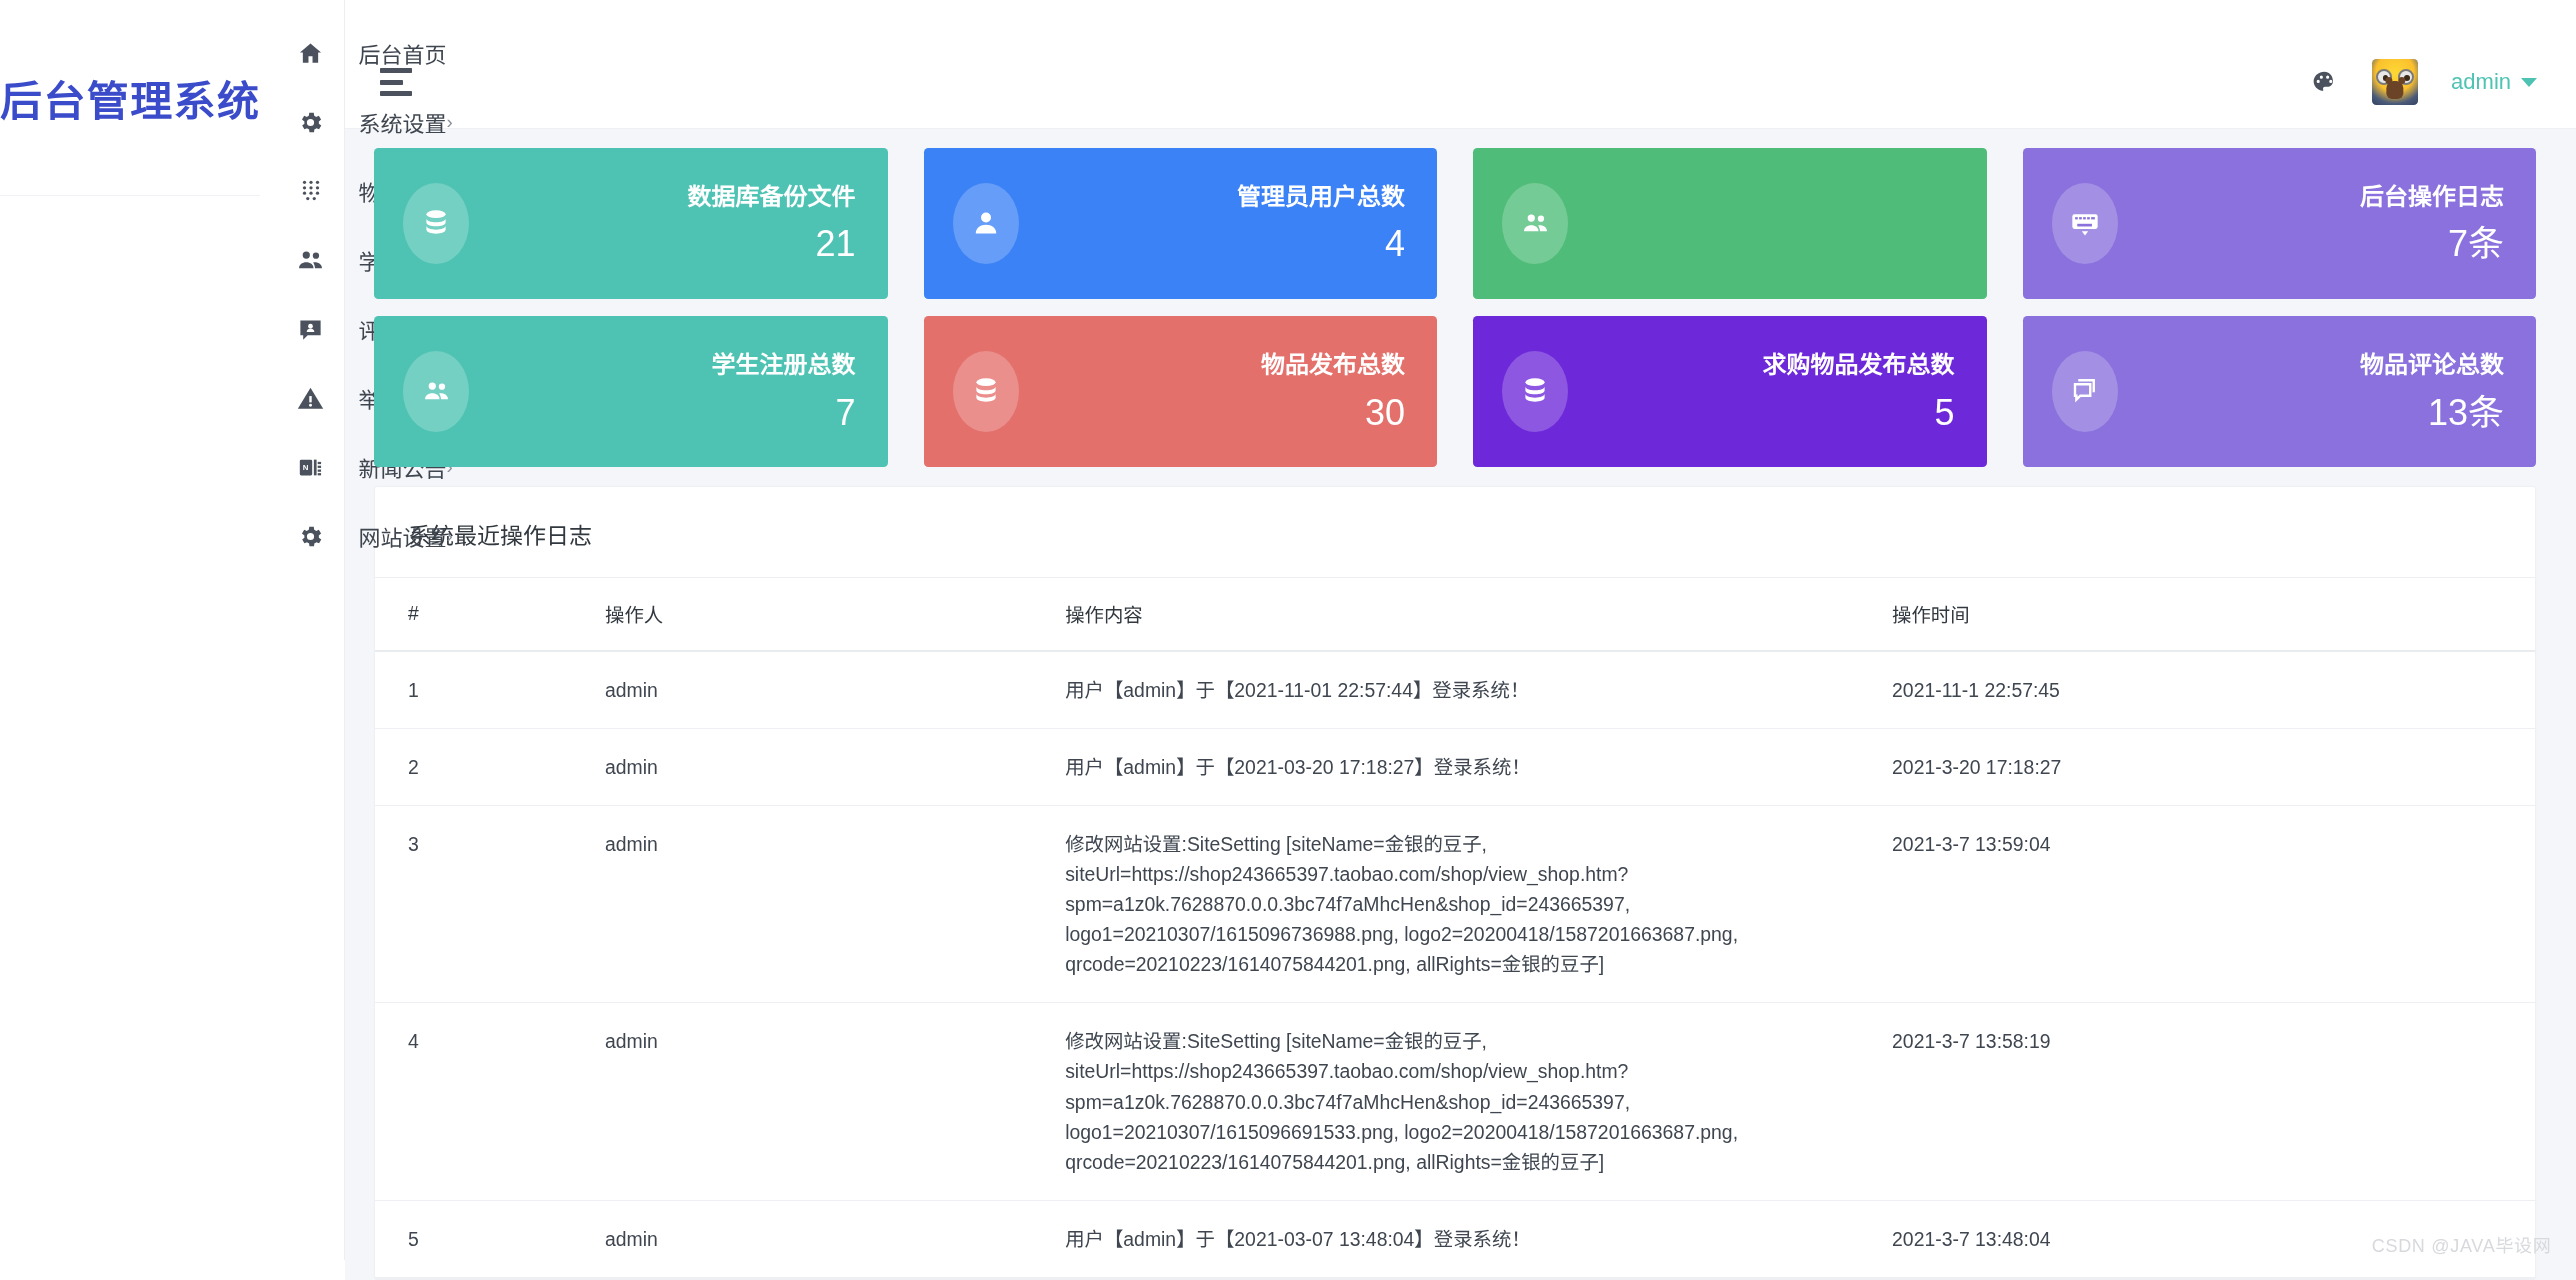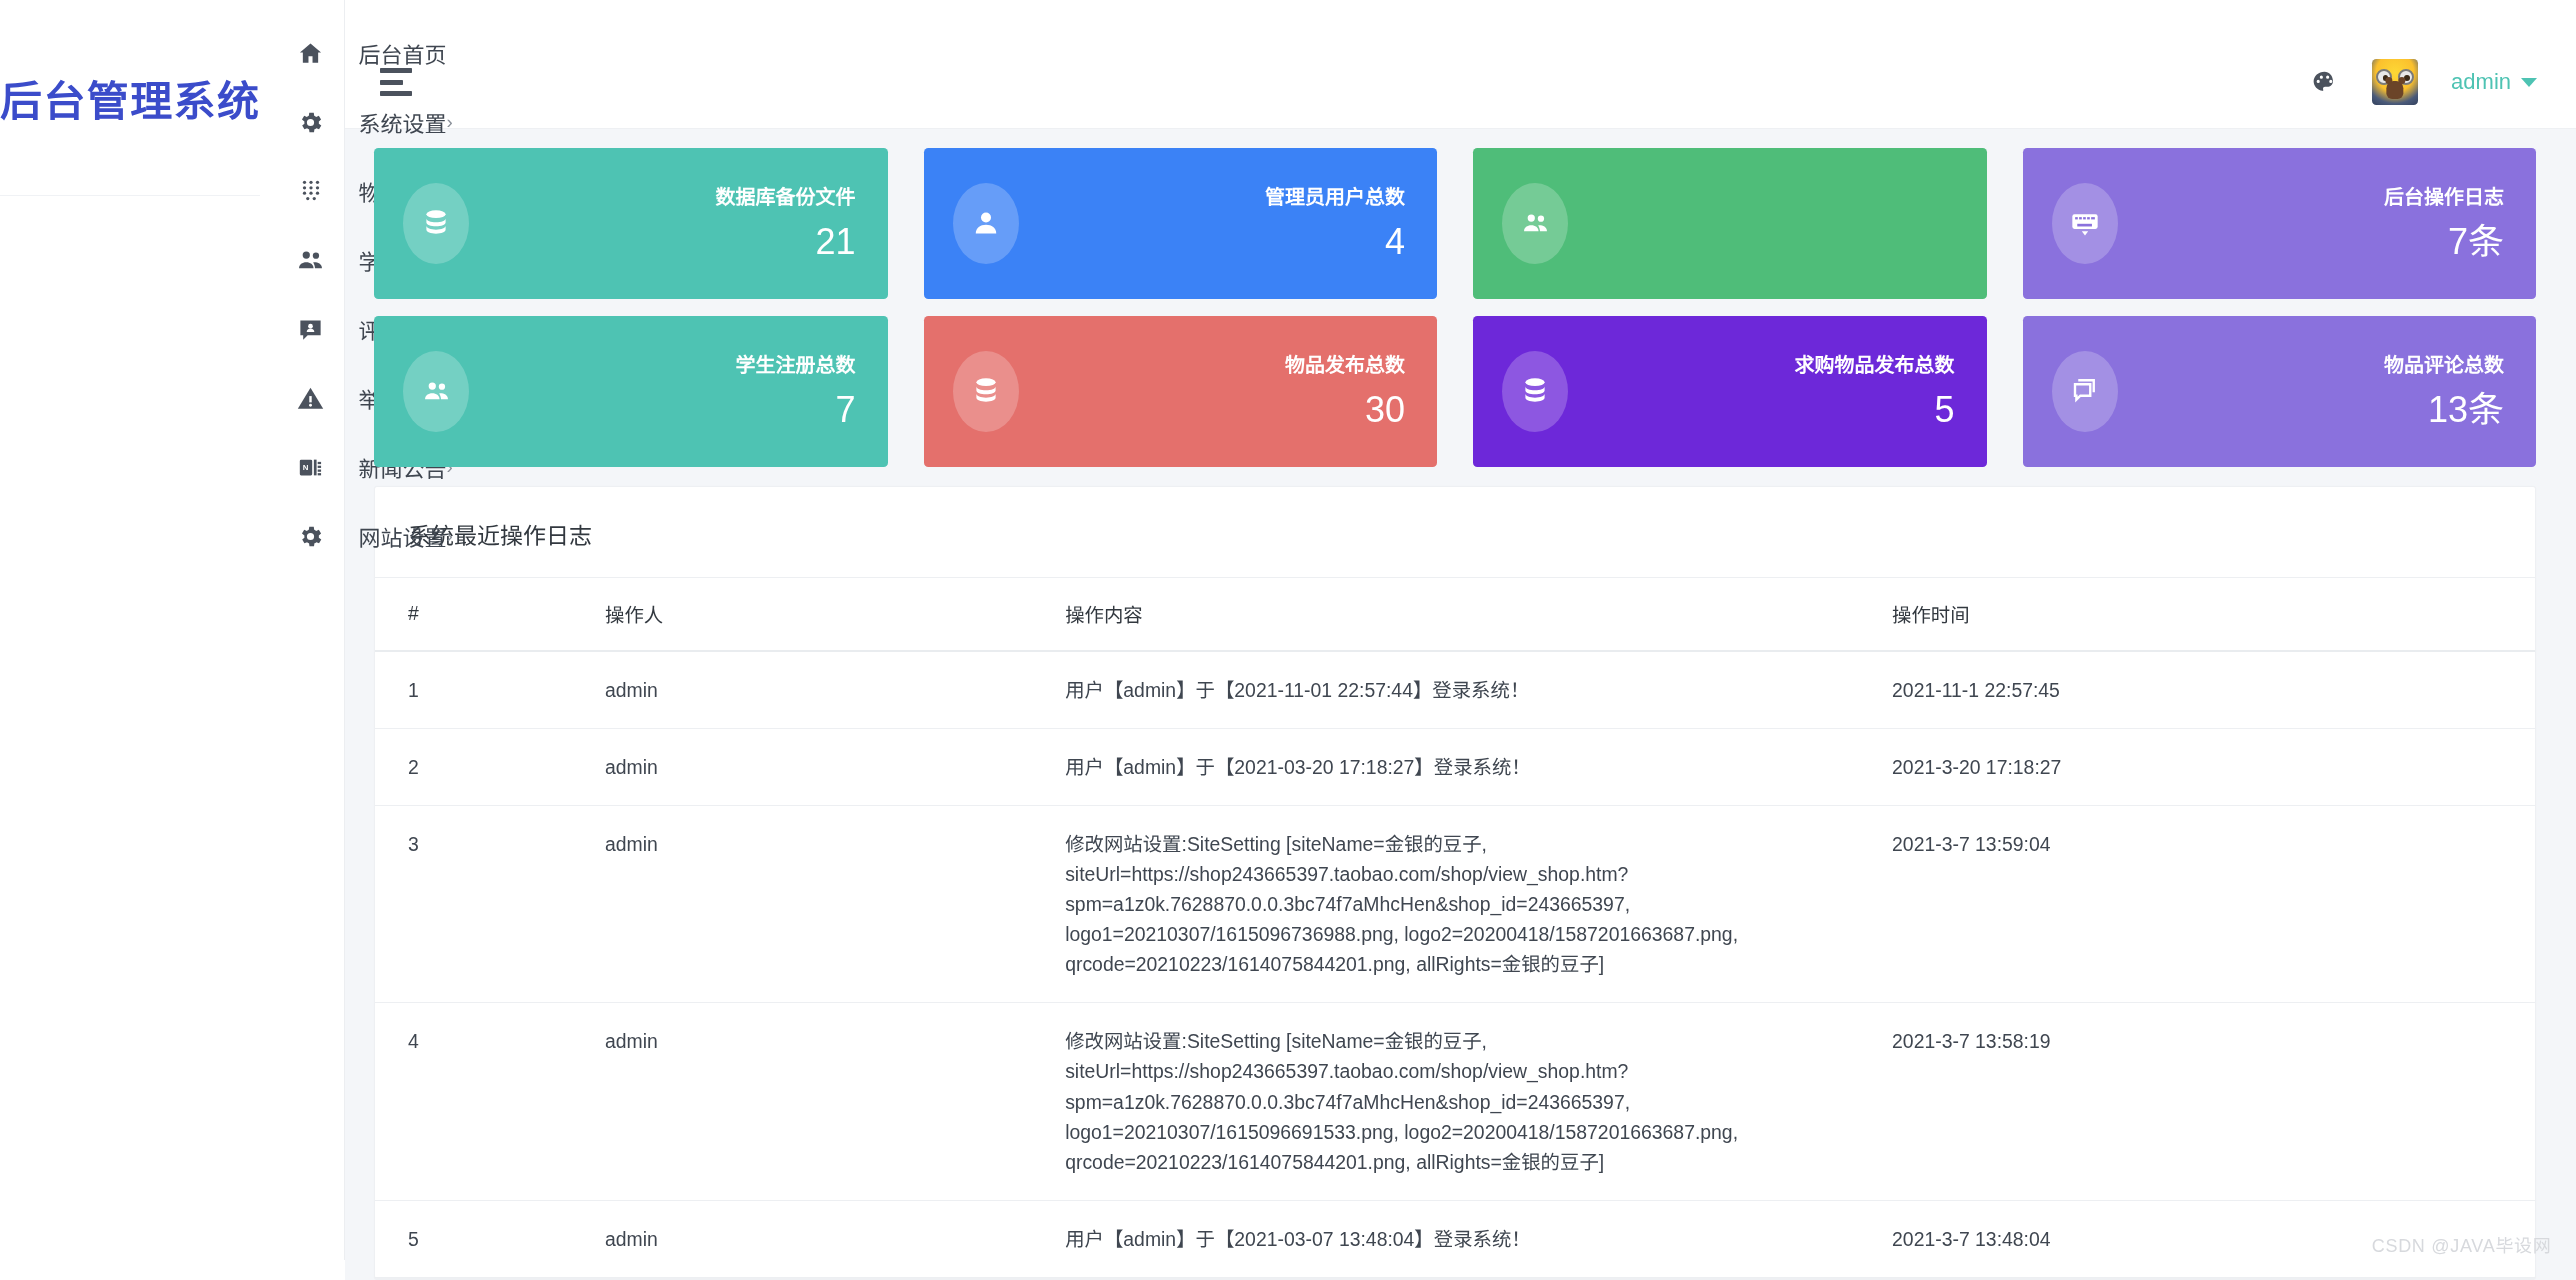--- a/index.html
+++ b/index.html
@@ -113,21 +113,21 @@
     color: #ffffff; overflow: hidden; cursor: pointer;
   }
   .stat-bubble {
     width: 66px; height: 81px; border-radius: 50%;
     background: rgba(255,255,255,0.22);
     display: flex; align-items: center; justify-content: center;
     flex: 0 0 66px;
   }
   .stat-bubble svg { display: block; }
   .stat-texts { margin-left: auto; text-align: right; }
-  .stat-title { font-size: 20px; font-weight: bold; line-height: 1.1; white-space: nowrap; }
+  .stat-title { font-size: 24px; font-weight: bold; line-height: 1.1; white-space: nowrap; }
   .stat-value { font-size: 36px; font-weight: 500; margin-top: 16px; line-height: 1; }
 
   
   .panel {
     margin: 18.7px 40px 0 29px; background: #ffffff;
     border-radius: 2.9px; border: 0.7px solid #eef0f3;
     box-shadow: 0 0.7px 1.4px rgba(0,0,0,0.03);
   }
   .panel-head { padding: 30px 33px 26px 33px; }
   .panel-title { font-size: 23px; font-weight: 500; color: #32383f; }

